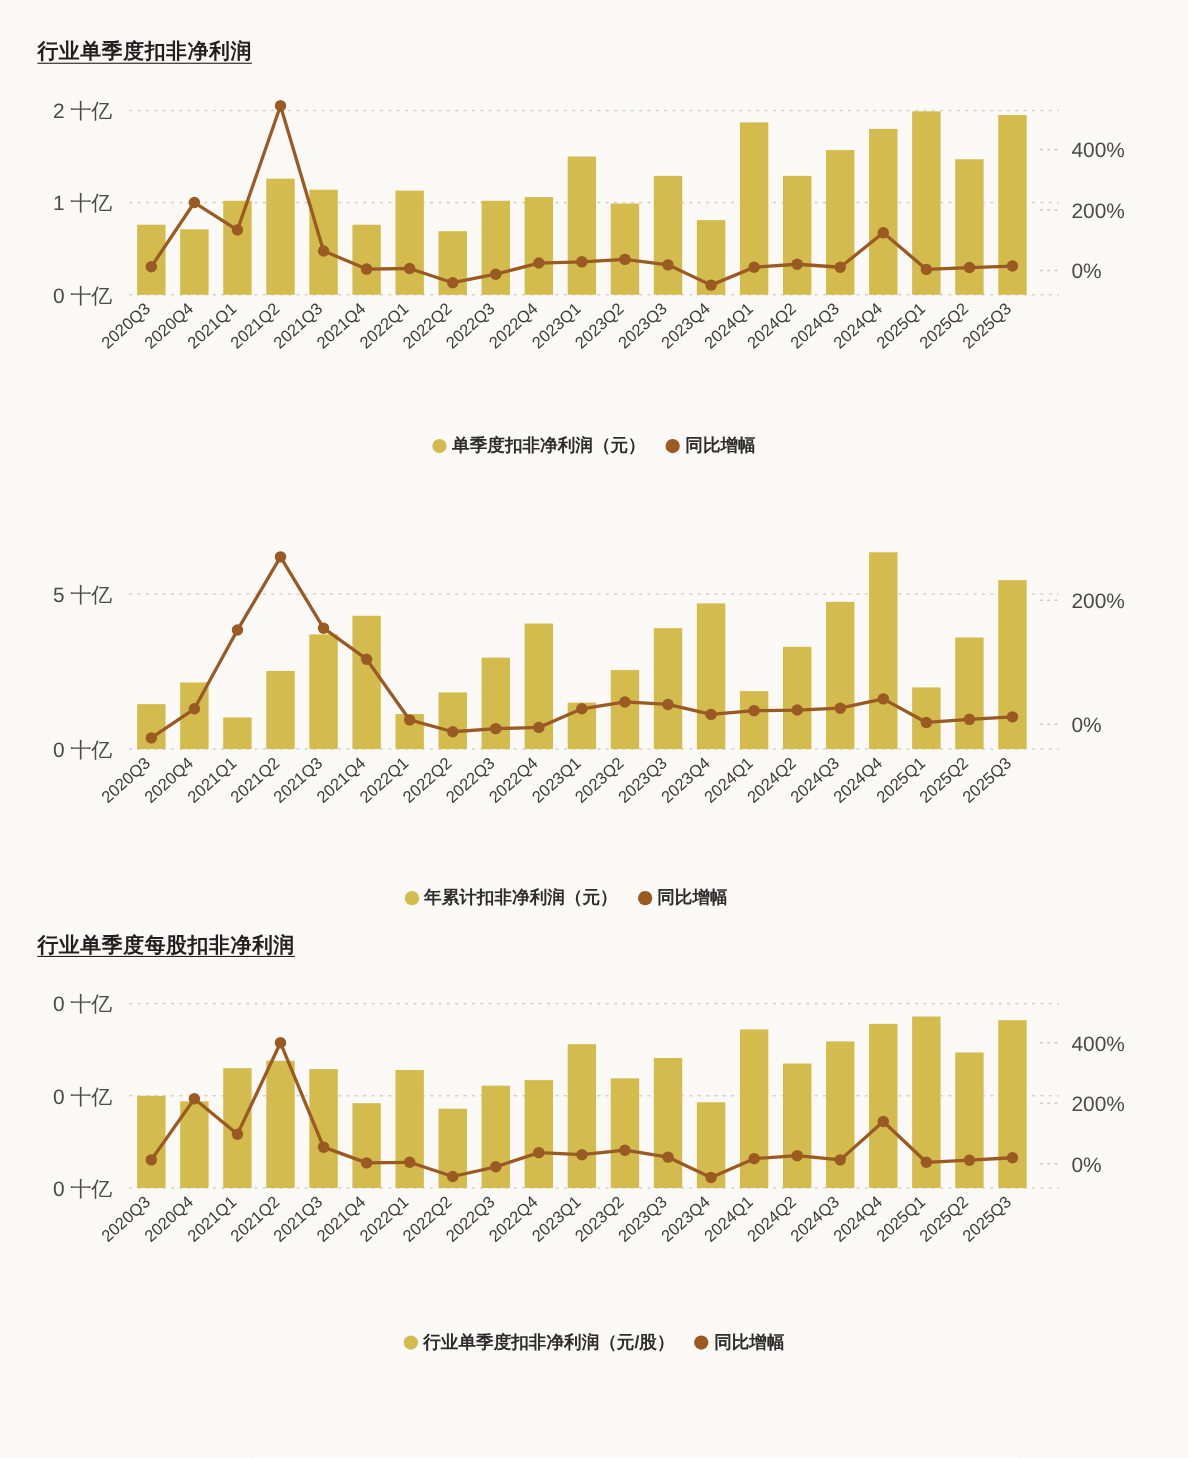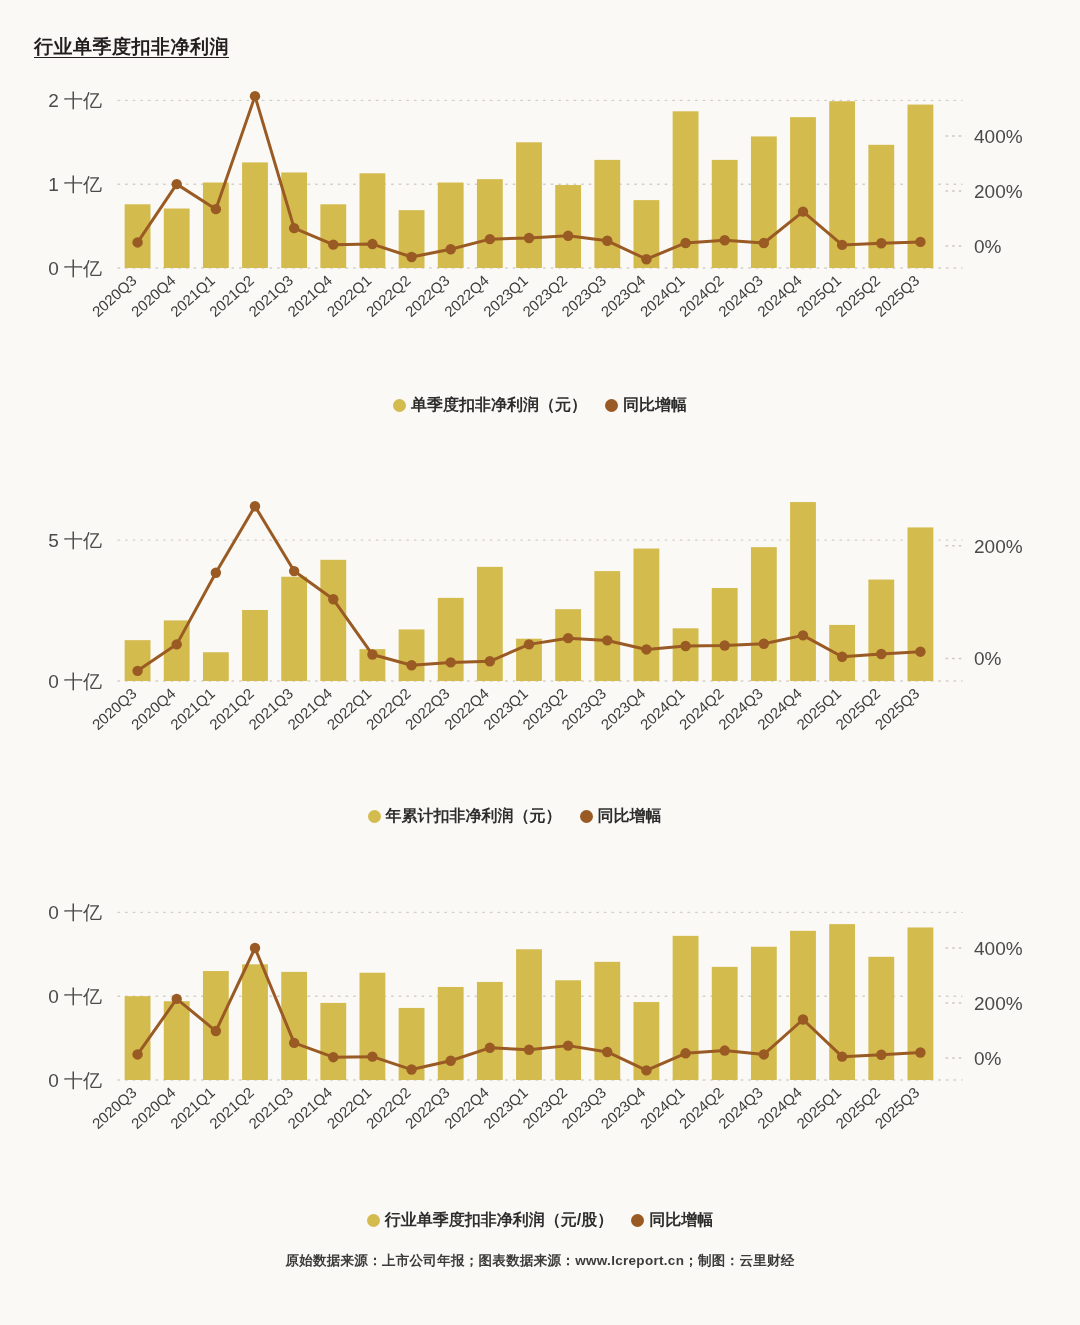--- a/index.html
+++ b/index.html
@@ -327,20 +327,21 @@
         <span>年累计扣非净利润（元）</span>
       </span>
       <span class="legend-item">
         <i class="dot line"></i>
         <span>同比增幅</span>
       </span>
     </div>
   </div>
 
   <div class="panel" style="position:absolute;left:0;top:828px;width:1080px;height:430px;">
+    <div class="chart-title" style="padding-top:18px;">行业单季度每股扣非净利润</div>
     <div class="plot-wrap" style="position:absolute;left:0;top:46px;width:1080px;height:310px;">
       <svg id="svg3" width="1080" height="310">
           <line x1="118" y1="206" x2="962" y2="206" stroke="#cfc9bd" stroke-width="1.4" stroke-dasharray="1.6 6" stroke-linecap="round" opacity="0.85"></line>
           <line x1="118" y1="122.19047619047619" x2="962" y2="122.19047619047619" stroke="#cfc9bd" stroke-width="1.4" stroke-dasharray="1.6 6" stroke-linecap="round" opacity="0.85"></line>
           <line x1="118" y1="38.38095238095238" x2="962" y2="38.38095238095238" stroke="#cfc9bd" stroke-width="1.4" stroke-dasharray="1.6 6" stroke-linecap="round" opacity="0.85"></line>
           <rect x="124.65" y="122.19" width="25.83" height="83.81" fill="#d4bb4e"></rect>
           <rect x="163.80" y="127.22" width="25.83" height="78.78" fill="#d4bb4e"></rect>
           <rect x="202.94" y="97.05" width="25.83" height="108.95" fill="#d4bb4e"></rect>
           <rect x="242.08" y="90.34" width="25.83" height="115.66" fill="#d4bb4e"></rect>
           <rect x="281.23" y="97.89" width="25.83" height="108.11" fill="#d4bb4e"></rect>
@@ -461,15 +462,14 @@
         <i class="dot bar"></i>
         <span>行业单季度扣非净利润（元/股）</span>
       </span>
       <span class="legend-item">
         <i class="dot line"></i>
         <span>同比增幅</span>
       </span>
     </div>
   </div>
 
-  <div class="footer" style="position:absolute;left:0;top:1252px;width:1080px;">原始数据来源：上市公司年报；图表数据来源：www.lcreport.cn；制图：云里财经</div>
 
 </div>
 
 </body></html>

